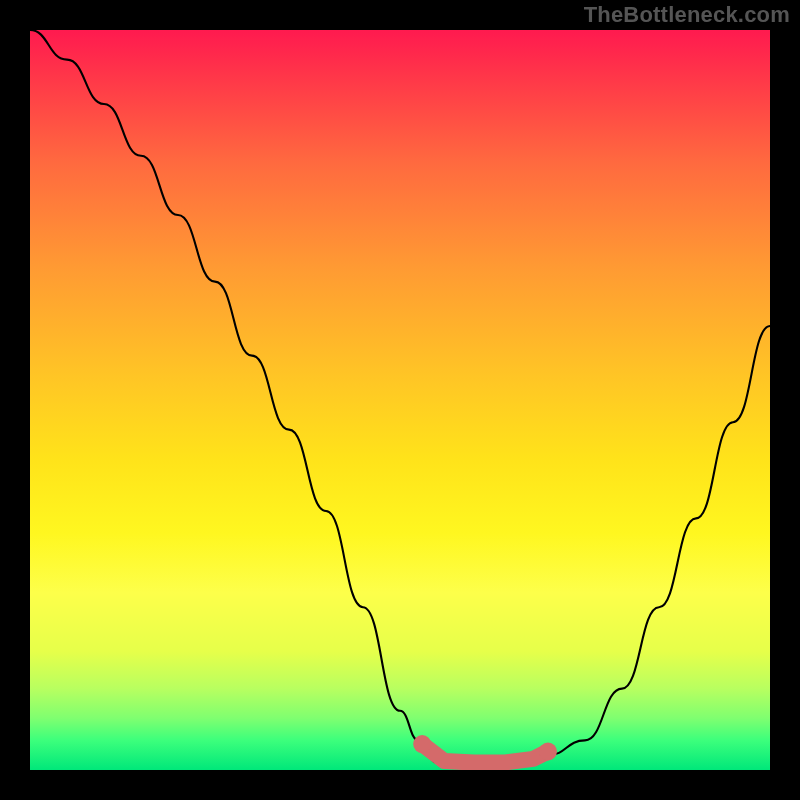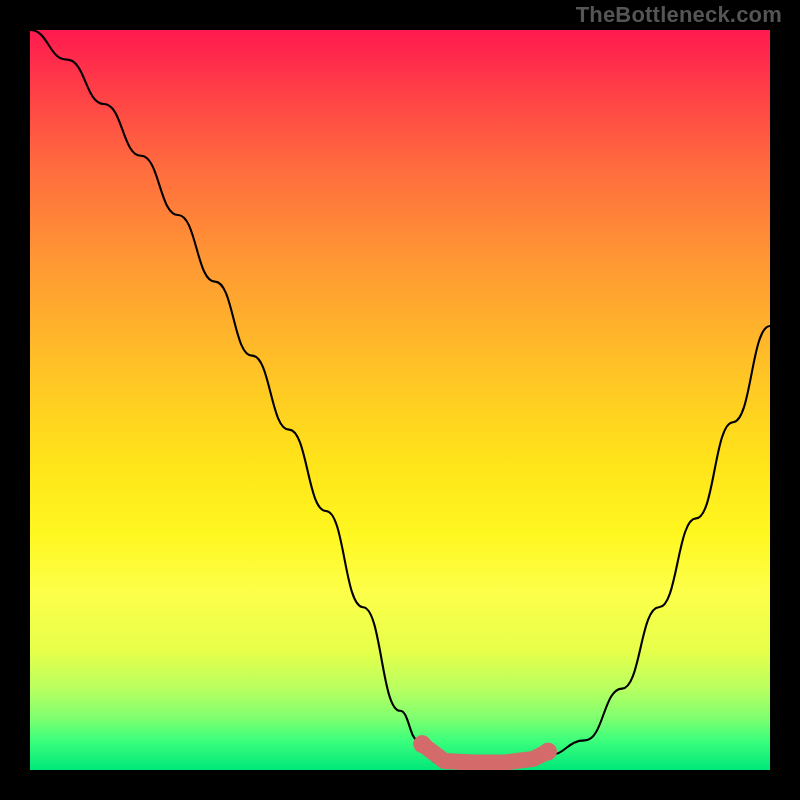--- a/index.html
+++ b/index.html
@@ -1,21 +1,21 @@
 <!DOCTYPE html>
 <html><head>
 <meta charset="utf-8">
 <style>
   * { margin: 0; padding: 0; box-sizing: border-box; }
   html, body { width: 800px; height: 800px; background: #000; overflow: hidden; }
   .container { position: relative; width: 800px; height: 800px; }
   .watermark {
     position: absolute;
     top: 2px;
-    right: 18px;
+    right: 10px;
     font-family: Arial, Helvetica, sans-serif;
     font-size: 22px;
     font-weight: 600;
     color: #555;
     z-index: 5;
     letter-spacing: 0.2px;
   }
   .plot-area {
     position: absolute;
     left: 30px;

